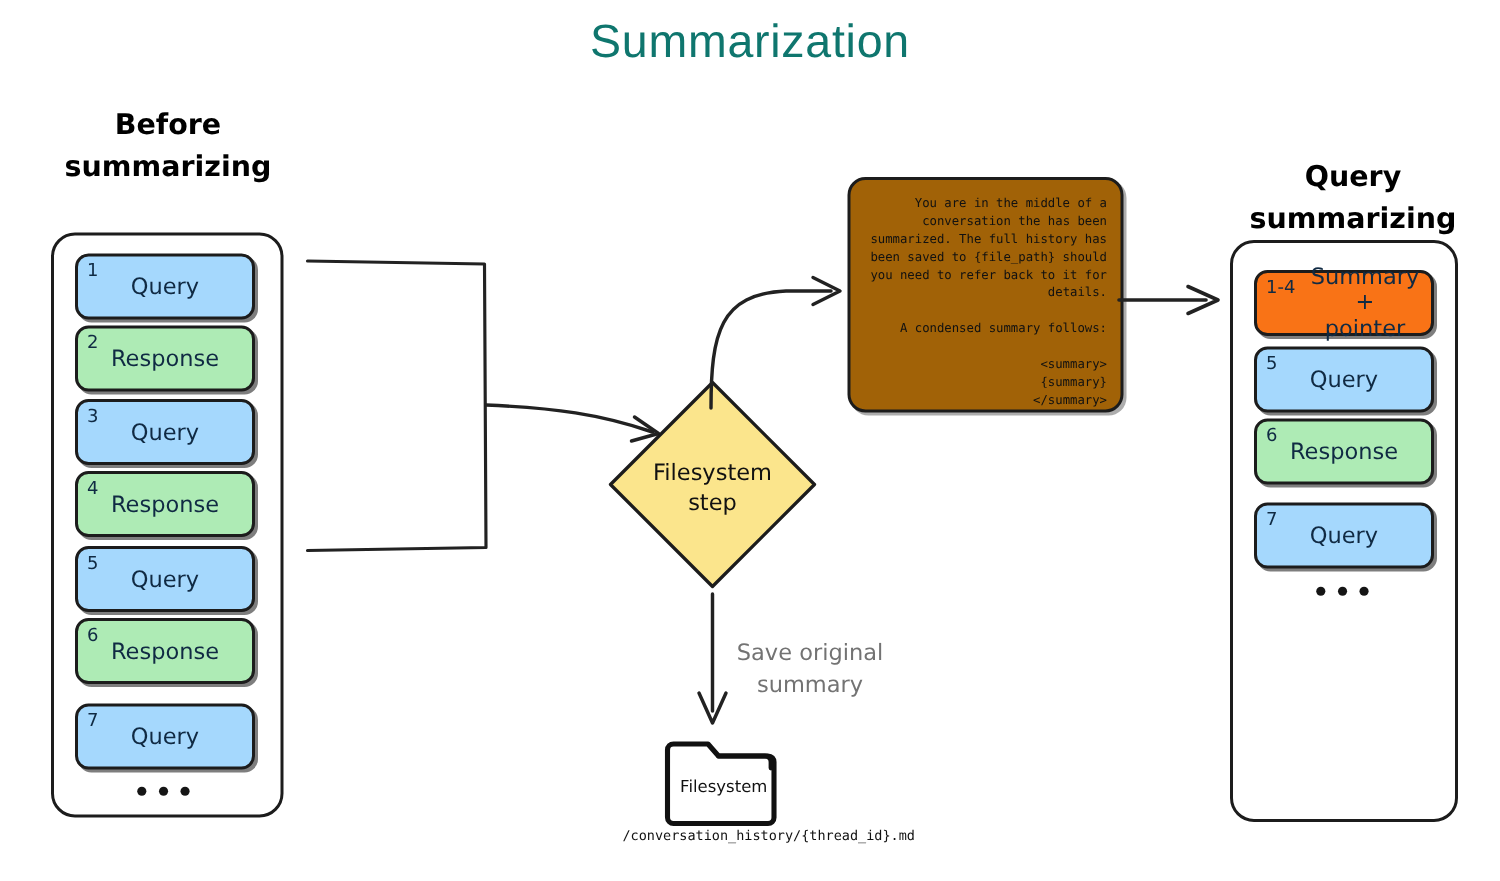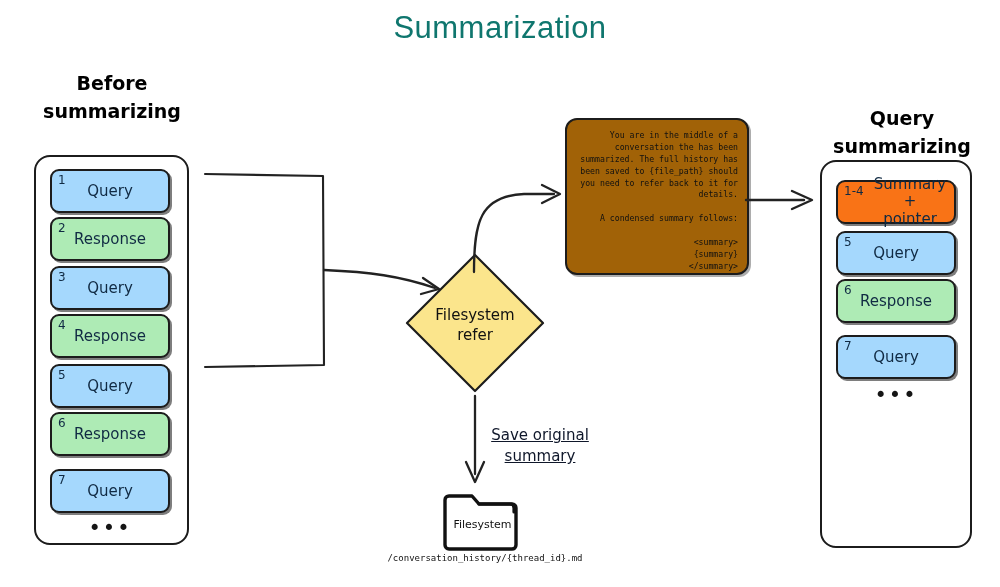--- a/index.html
+++ b/index.html
@@ -84,31 +84,31 @@
   }
   #msg-text{
     font-family:"DejaVu Sans Mono", monospace;
     font-size:8.2px;line-height:1.45;color:#111;
     white-space:pre-wrap;
   }
 
   
   #save-label{
     left:470px;top:425px;width:140px;text-align:center;
-    font-size:15px;color:#0f172a;line-height:1.4;text-decoration:underline;
+    font-size:15px;color:#737373;line-height:1.4;
   }
 
   
   #folder-wrap{left:440px;top:492px;width:85px;height:58px;}
   #folder-label{
     position:absolute;left:440px;top:518px;width:85px;text-align:center;
     font-size:11px;color:#111;
   }
   #file-path{
-    left:360px;top:553px;width:250px;text-align:center;
+    left:360px;top:553px;width:250px;text-align:right;
     font-family:"DejaVu Sans Mono", monospace;
     font-size:9px;color:#111;
   }
 
   svg{display:block;overflow:visible;}
 </style>
 </head>
 <body>
 
 <div id="stage">
@@ -156,21 +156,21 @@
     <path d="M10,14 L128,16 L129,205 L10,207" fill="none" stroke="#222" stroke-width="2.1" stroke-linecap="round" stroke-linejoin="round"></path>
     <path d="M129,110 C175,112 205,116 240,128" fill="none" stroke="#222" stroke-width="2.3" stroke-linecap="round"></path>
     <path d="M228,118 L244,129 L226,134" fill="none" stroke="#222" stroke-width="2.3" stroke-linecap="round" stroke-linejoin="round"></path>
   </svg>
 
   <svg class="abs" id="diamond-wrap" viewBox="0 0 142 142">
     <polygon points="71,3 139,71 71,139 3,71" fill="#fbe58c" stroke="#1c1c1c" stroke-width="2.2" stroke-linejoin="round"></polygon>
   </svg>
   <div class="abs" id="diamond-label">
     <div>Filesystem</div>
-    <div>refer</div>
+    <div>step</div>
   </div>
 
   <svg class="abs" style="left:462px;top:172px;" width="110" height="105">
     <path d="M12,100 C12,50 18,24 62,22 L92,22" fill="none" stroke="#222" stroke-width="2.3" stroke-linecap="round"></path>
     <path d="M80,13 L98,22 L80,31" fill="none" stroke="#222" stroke-width="2.3" stroke-linecap="round" stroke-linejoin="round"></path>
   </svg>
 
   <div class="abs" id="msg-box">
     <div id="msg-text">You are in the middle of a
 conversation the has been

